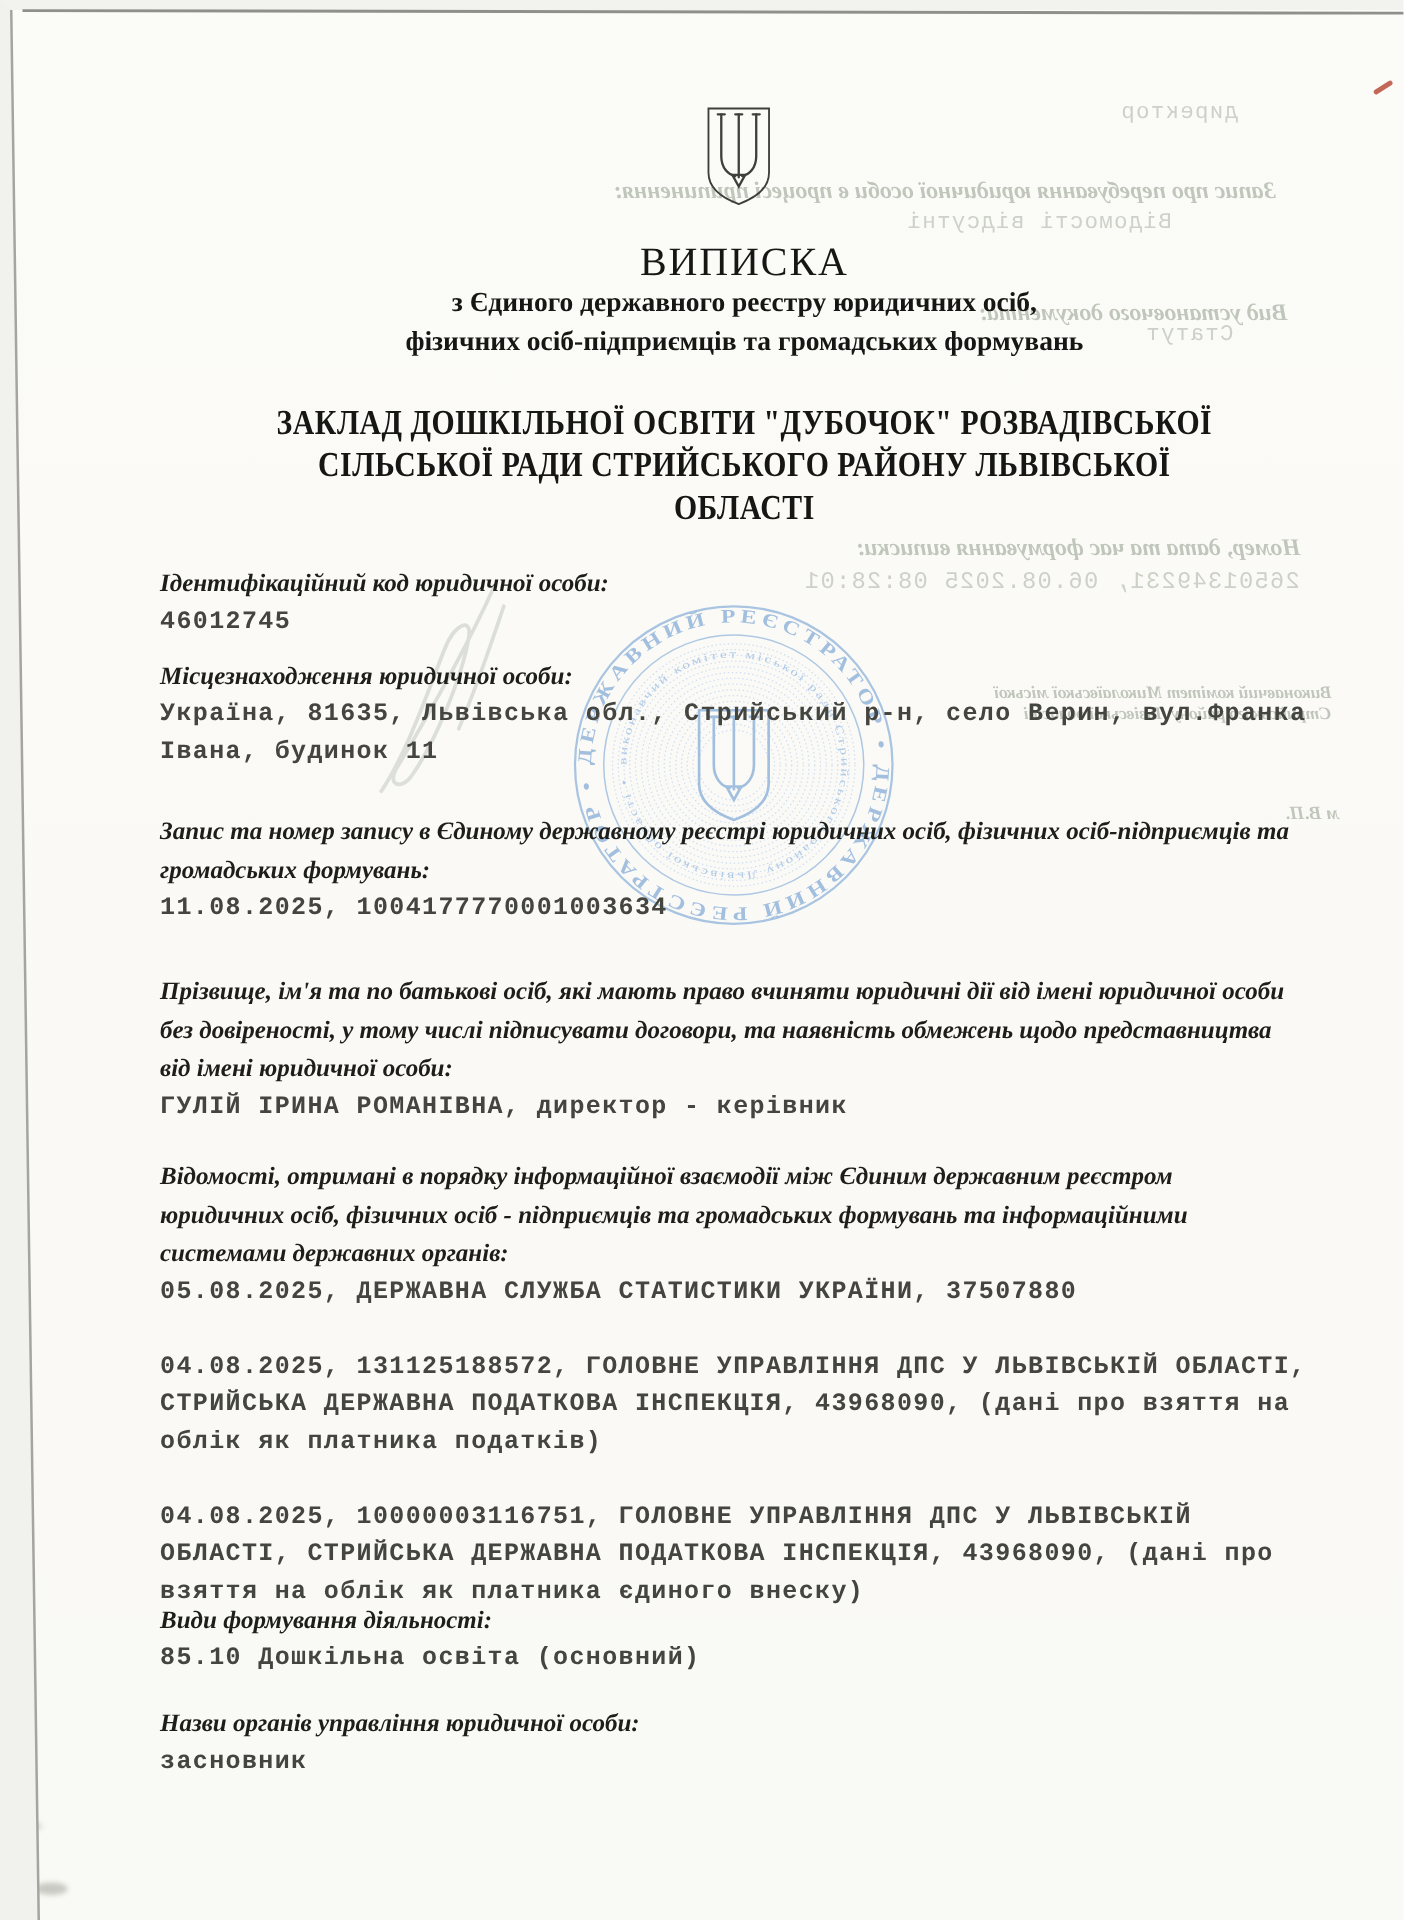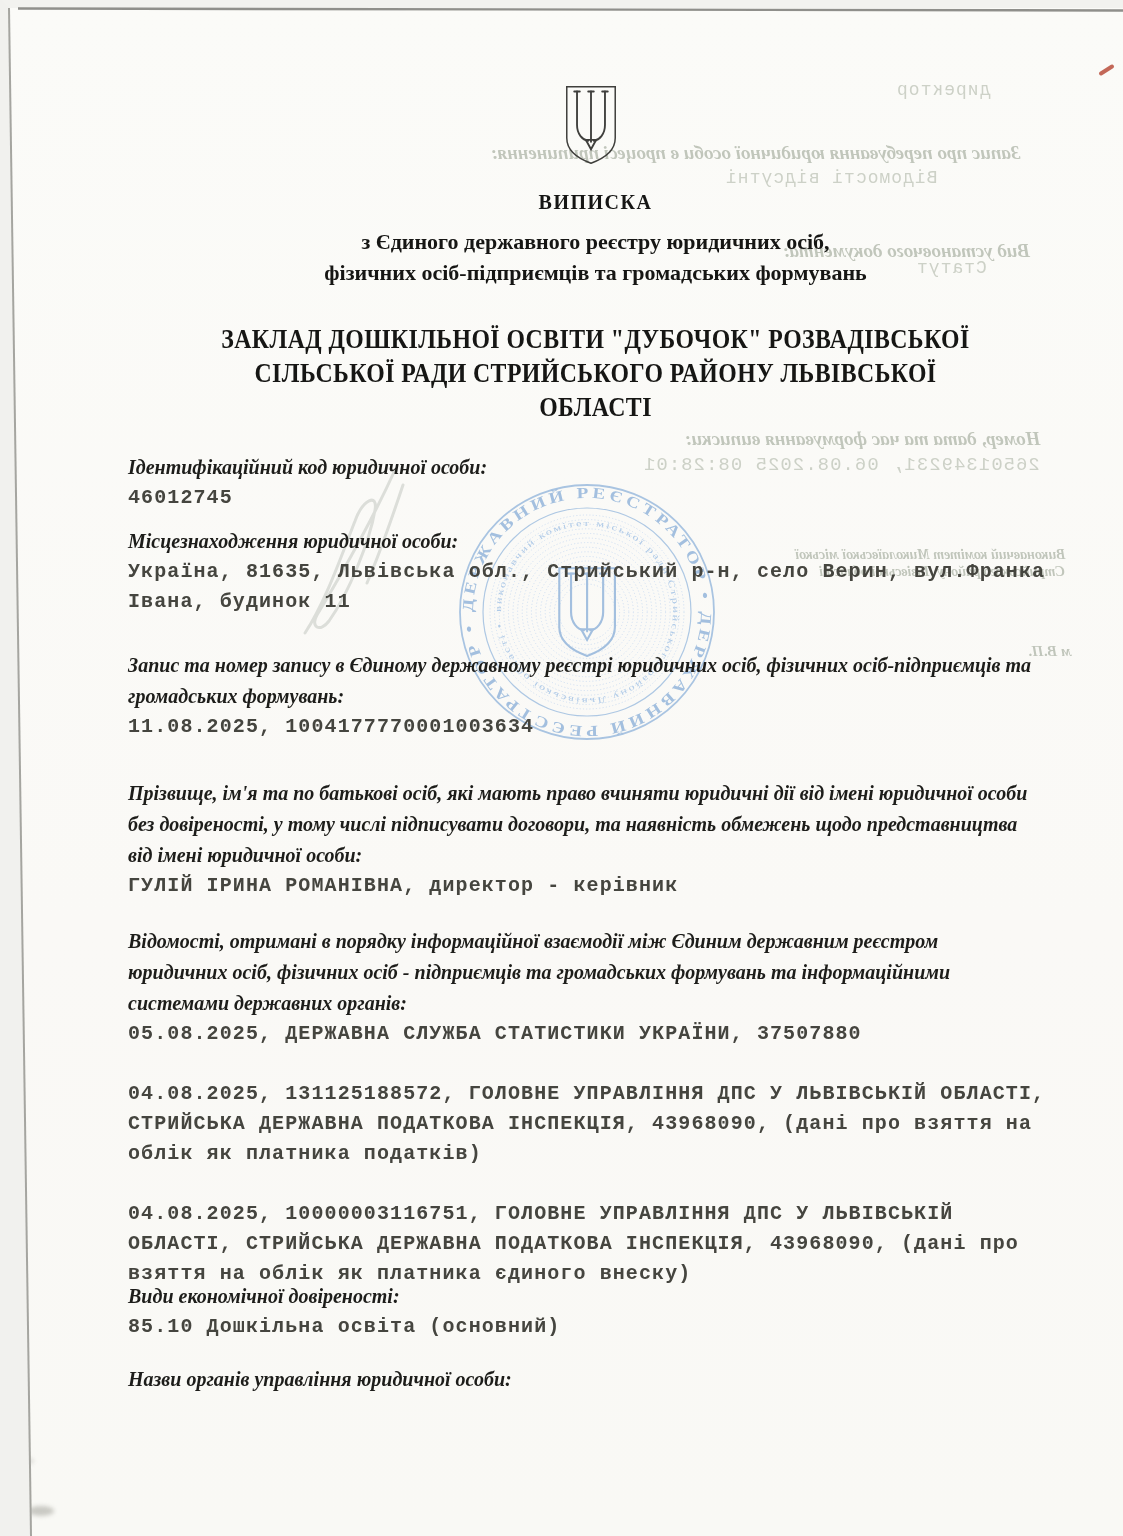--- a/index.html
+++ b/index.html
@@ -5,21 +5,21 @@
   html,body { margin:0; padding:0; }
   body {
     width:1123px; height:1536px; position:relative; overflow:hidden;
     background:linear-gradient(180deg,#fbfbf8 0%,#faf9f6 60%,#f9f9f5 100%);
     font-family:"Liberation Serif", serif;
   }
   .page { position:absolute; inset:0; }
 
   
   .center-col { position:absolute; left:128px; width:935px; text-align:center; z-index:3; color:#161614; }
-  .doc-title { top:191px; font-size:20px; font-weight:bold; letter-spacing:1.5px; }
+  .doc-title { top:191px; font-size:32px; font-weight:normal; letter-spacing:1.5px; }
   .doc-subtitle { top:226px; font-size:22px; font-weight:bold; line-height:31px; }
   .org-name { top:322px; font-size:28px; font-weight:bold; line-height:34px; }
   .org-name .squeeze { transform:scaleX(.85); transform-origin:50% 0; letter-spacing:.5px; }
 
   
   .sec { position:absolute; left:128px; width:935px; z-index:3; }
   .lbl {
     font-family:"Liberation Serif", serif; font-weight:bold; font-style:italic;
     font-size:20px; line-height:31px; color:#1d1d1a; width:910px;
   }
@@ -152,26 +152,27 @@
   </section>
 
   <section class="sec" style="top:926px">
     <div class="lbl">Відомості, отримані в порядку інформаційної взаємодії між Єдиним державним реєстром юридичних осіб, фізичних осіб - підприємців та громадських формувань та інформаційними системами державних органів:</div>
     <div class="val">05.08.2025, ДЕРЖАВНА СЛУЖБА СТАТИСТИКИ УКРАЇНИ, 37507880</div>
     <div class="val">04.08.2025, 131125188572, ГОЛОВНЕ УПРАВЛІННЯ ДПС У ЛЬВІВСЬКІЙ ОБЛАСТІ, СТРИЙСЬКА ДЕРЖАВНА ПОДАТКОВА ІНСПЕКЦІЯ, 43968090, (дані про взяття на облік як платника податків)</div>
     <div class="val">04.08.2025, 10000003116751, ГОЛОВНЕ УПРАВЛІННЯ ДПС У ЛЬВІВСЬКІЙ ОБЛАСТІ, СТРИЙСЬКА ДЕРЖАВНА ПОДАТКОВА ІНСПЕКЦІЯ, 43968090, (дані про взяття на облік як платника єдиного внеску)</div>
   </section>
 
   <section class="sec" style="top:1281px">
-    <div class="lbl">Види економічної довіреності:</div>
+    <div class="lbl">Види формування діяльності:</div>
     <div class="val">85.10 Дошкільна освіта (основний)</div>
   </section>
 
   <section class="sec" style="top:1364px">
     <div class="lbl">Назви органів управління юридичної особи:</div>
+    <div class="val">засновник</div>
   </section>
 
   <div class="red-mark"></div>
   <div class="smudge" style="left:28px; top:1506px; width:26px; height:10px"></div>
   <div class="smudge" style="left:24px; top:1458px; width:10px; height:6px; opacity:.6"></div>
 
   <svg class="overlay" width="1123" height="1536" viewBox="0 0 1123 1536">
     <rect x="0" y="0" width="1123" height="8" fill="#f2f2ef"></rect>
     <polygon points="0,0 9,8 31,1536 0,1536" fill="#f1f1ee"></polygon>
     <line x1="18" y1="8.5" x2="1123" y2="10.5" stroke="#8f8f8b" stroke-width="2.4"></line>

